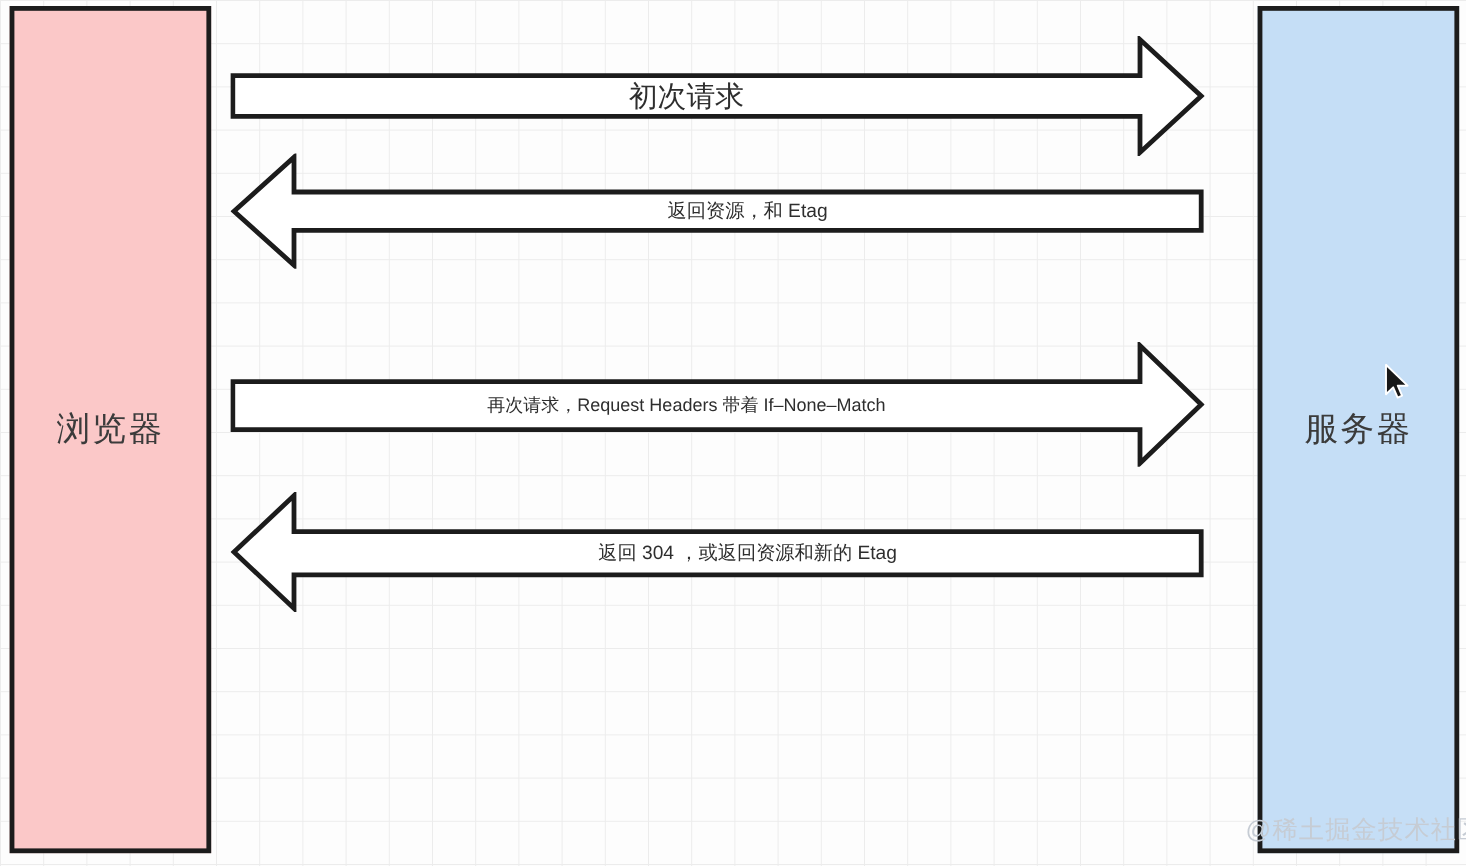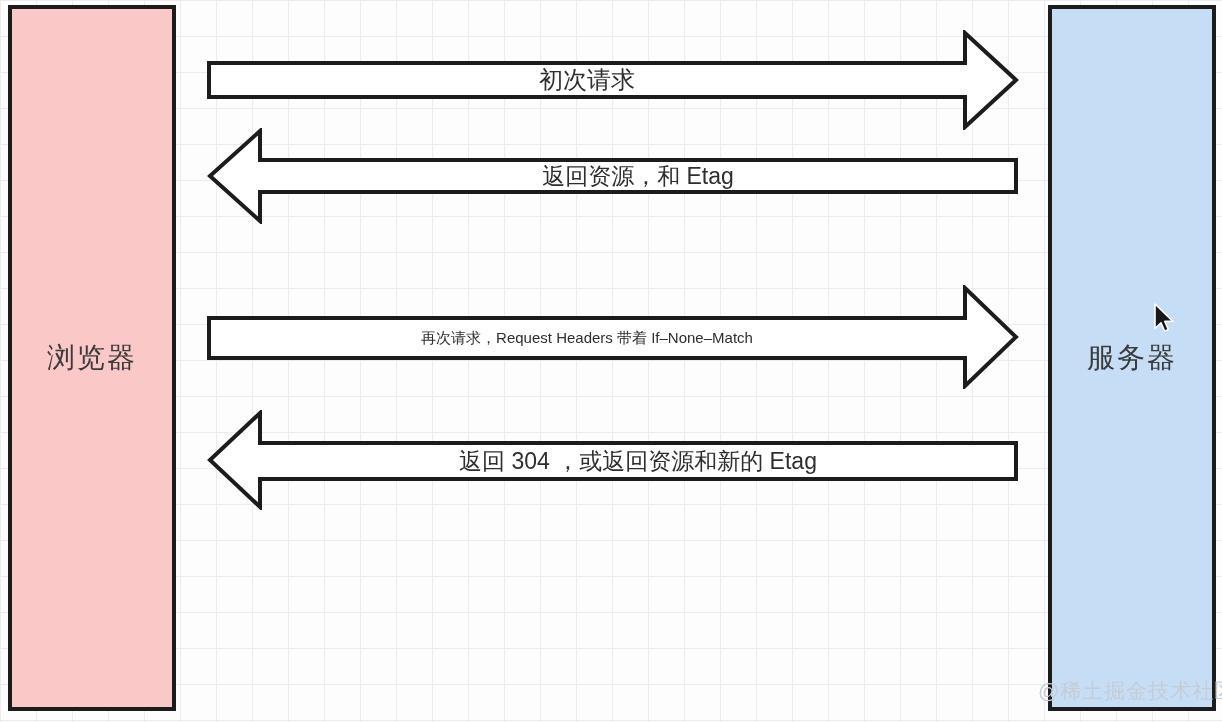--- a/index.html
+++ b/index.html
@@ -19,34 +19,34 @@
   .endpoint{
     position:absolute;top:5px;width:168px;height:706px;
     box-sizing:border-box;border:4px solid #1c1c1c;
     display:flex;align-items:center;justify-content:center;
   }
   .endpoint .label{
     font-size:28px;color:#3b3b3b;letter-spacing:2px;
   }
   #browser-box{left:8px;background:#fbc8c8;}
   #server-box{left:1048px;background:#c5def6;text-align:right;}
-  .arrow{position:absolute;left:207px;width:812px;}
+  .arrow{position:absolute;left:192px;width:812px;}
   .arrow svg{display:block;width:100%;height:100%;}
   .arrow .arrow-label{
     position:absolute;transform:translate(-50%,-50%);
     white-space:nowrap;color:#2e2e2e;
   }
   #arrow-1{top:30px;height:100px;}
   #arrow-2{top:128px;height:96px;}
   #arrow-3{top:285px;height:104px;}
   #arrow-4{top:410px;height:100px;}
   #arrow-1 .arrow-label{left:380px;top:50px;font-size:24px;}
-  #arrow-2 .arrow-label{left:431px;top:48px;font-size:23px;}
+  #arrow-2 .arrow-label{left:431px;top:48px;font-size:16px;}
   #arrow-3 .arrow-label{left:380px;top:53px;font-size:15px;}
-  #arrow-4 .arrow-label{left:431px;top:51px;font-size:23px;}
+  #arrow-4 .arrow-label{left:431px;top:51px;font-size:16px;}
   .arrow polygon{fill:#ffffff;stroke:#1c1c1c;stroke-width:4;stroke-linejoin:miter;}
   #watermark{
     position:absolute;left:1038px;top:677px;
     font-size:21px;color:#c6ccd4;letter-spacing:1px;
     white-space:nowrap;
   }
   #mouse-cursor{position:absolute;left:1152px;top:303px;width:24px;height:32px;}
 </style>
 </head>
 <body>

